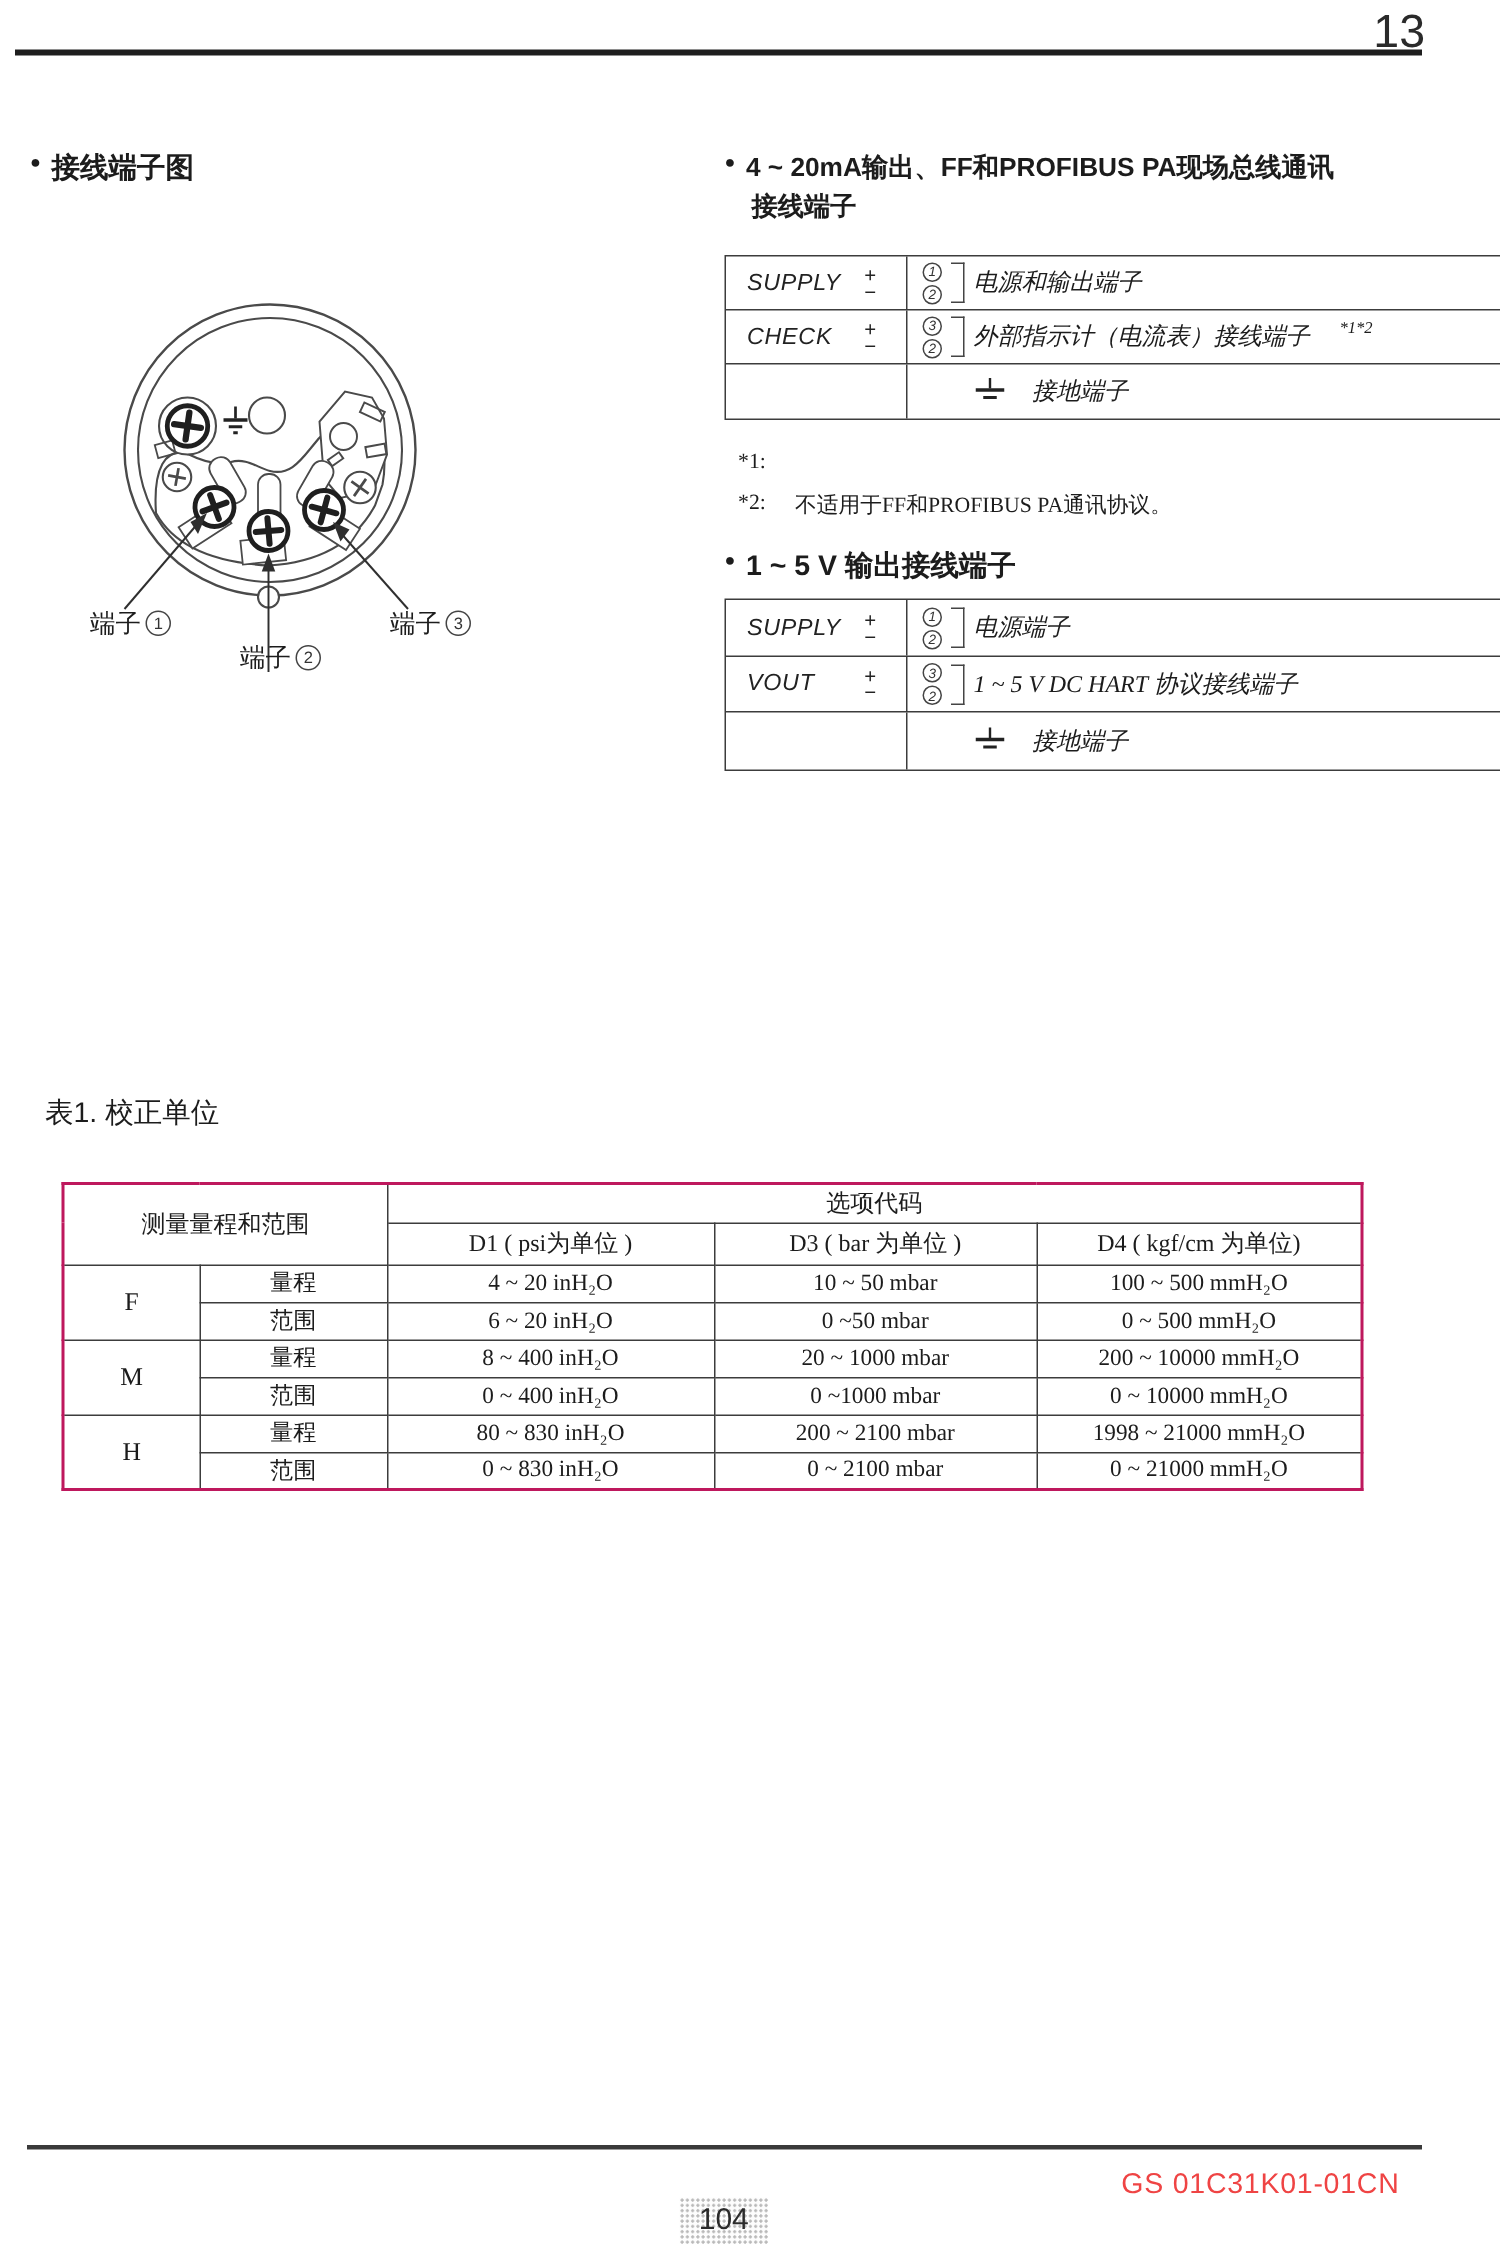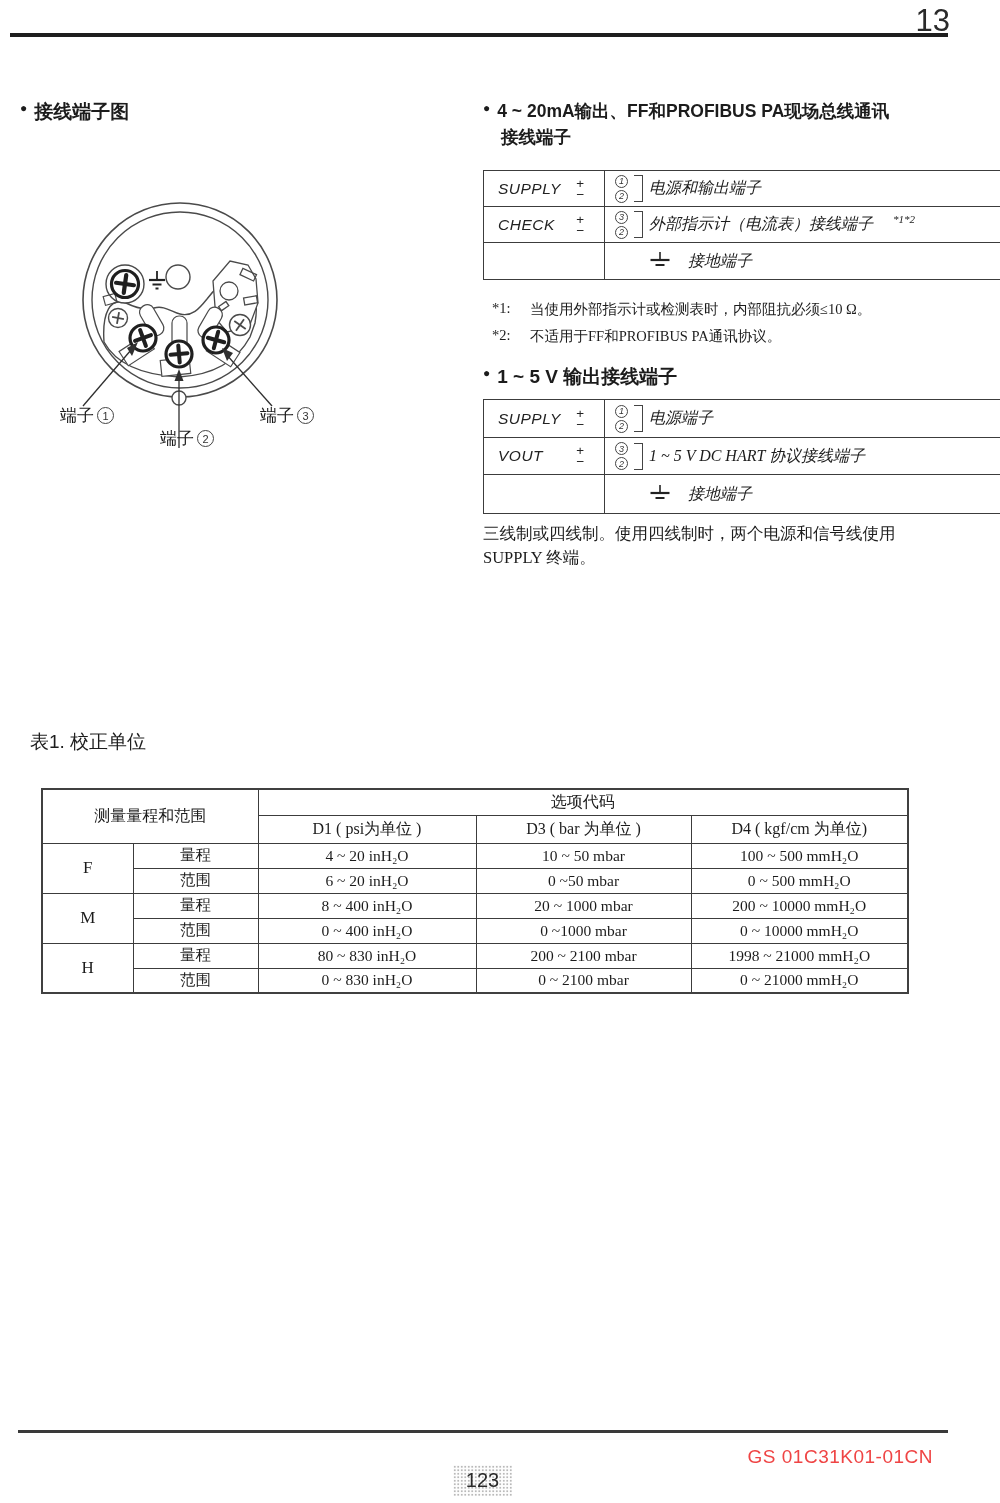--- a/index.html
+++ b/index.html
@@ -37,21 +37,21 @@
 
   .t1 .tt-row:nth-child(1){height:35px;} .t1 .tt-row:nth-child(2){height:36px;} .t1 .tt-row:nth-child(3){height:37px;}
   .t2 .tt-row:nth-child(1){height:37px;} .t2 .tt-row:nth-child(2){height:37px;} .t2 .tt-row:nth-child(3){height:39px;}
 
   
   .note{font-size:14.5px;display:flex;}
   .note .mk{width:38px;flex:none;}
   .para{font-size:16.5px;line-height:24px;}
 
   
-  table.cal{border-collapse:collapse;table-layout:fixed;width:866px;border:2px solid #404040;
+  table.cal{border-collapse:collapse;table-layout:fixed;width:866px;border:2px solid #be185d;
             font-size:15.5px;text-align:center;}
   table.cal td{border:1.2px solid #3c3c3c;padding:0;}
   .cal .hA{height:26px;} .cal .hB{height:28px;} .cal .dr{height:25px;}
   .cal .grp{font-size:17px;}
   .cal .hdr{font-size:16px;}
   .cal-title{font-family:"Liberation Sans",sans-serif;font-weight:normal;font-size:19px;}
 
   
   .footrule{background:#3a3a3a;height:2.5px;}
   .doccode{font-family:"Liberation Sans",sans-serif;font-size:19px;color:#ef4444;letter-spacing:.5px;}
@@ -238,21 +238,20 @@
           <line x1="3.5" y1="10" x2="22.5" y2="10" stroke-width="2.2"></line>
           <line x1="8.5" y1="15" x2="17.5" y2="15" stroke-width="2"></line>
         </svg>
         <span class="tt-desc">接地端子</span>
       </div>
     </div>
   </div>
 
   <div class="abs note" style="left:492px;top:300px;width:460px;">
     <span class="mk">*1:</span>
-    <span>当使用外部指示计或检测表时，内部阻抗必须≤10 Ω。</span>
   </div>
   <div class="abs note" style="left:492px;top:327px;width:460px;">
     <span class="mk">*2:</span>
     <span>不适用于FF和PROFIBUS PA通讯协议。</span>
   </div>
 
   <div class="abs bullet-head h19" style="left:483px;top:364px;">
     <span class="dot">●</span>
     <span>1 ~ 5 V 输出接线端子</span>
   </div>
@@ -298,24 +297,20 @@
         <svg width="26" height="22" viewBox="0 0 26 22" stroke="#222">
           <line x1="13" y1="2" x2="13" y2="9" stroke-width="1.6"></line>
           <line x1="3.5" y1="10" x2="22.5" y2="10" stroke-width="2.2"></line>
           <line x1="8.5" y1="15" x2="17.5" y2="15" stroke-width="2"></line>
         </svg>
         <span class="tt-desc">接地端子</span>
       </div>
     </div>
   </div>
 
-  <div class="abs para" style="left:483px;top:522px;width:470px;">
-    <div>三线制或四线制。使用四线制时，两个电源和信号线使用</div>
-    <div>SUPPLY 终端。</div>
-  </div>
 
   <div class="abs cal-title" style="left:30px;top:729px;">表1. 校正单位</div>
 
   <table class="cal abs" style="left:41px;top:788px;">
     <colgroup>
         <col style="width:91px">
         <col style="width:125px">
         <col style="width:218px">
         <col style="width:215px">
         <col style="width:217px">
@@ -367,15 +362,15 @@
         <td>范围</td>
         <td>0 ~ 830 inH₂O</td>
         <td>0 ~ 2100 mbar</td>
         <td>0 ~ 21000 mmH₂O</td>
       </tr>
     </tbody>
   </table>
 
   <div class="abs footrule" style="left:18px;top:1430px;width:930px;"></div>
   <div class="abs doccode" style="right:67px;top:1446px;">GS 01C31K01-01CN</div>
-  <div class="abs pagebadge" style="left:453px;top:1465px;">123</div>
+  <div class="abs pagebadge" style="left:453px;top:1465px;">104</div>
 
 </div>
 
 </body></html>

